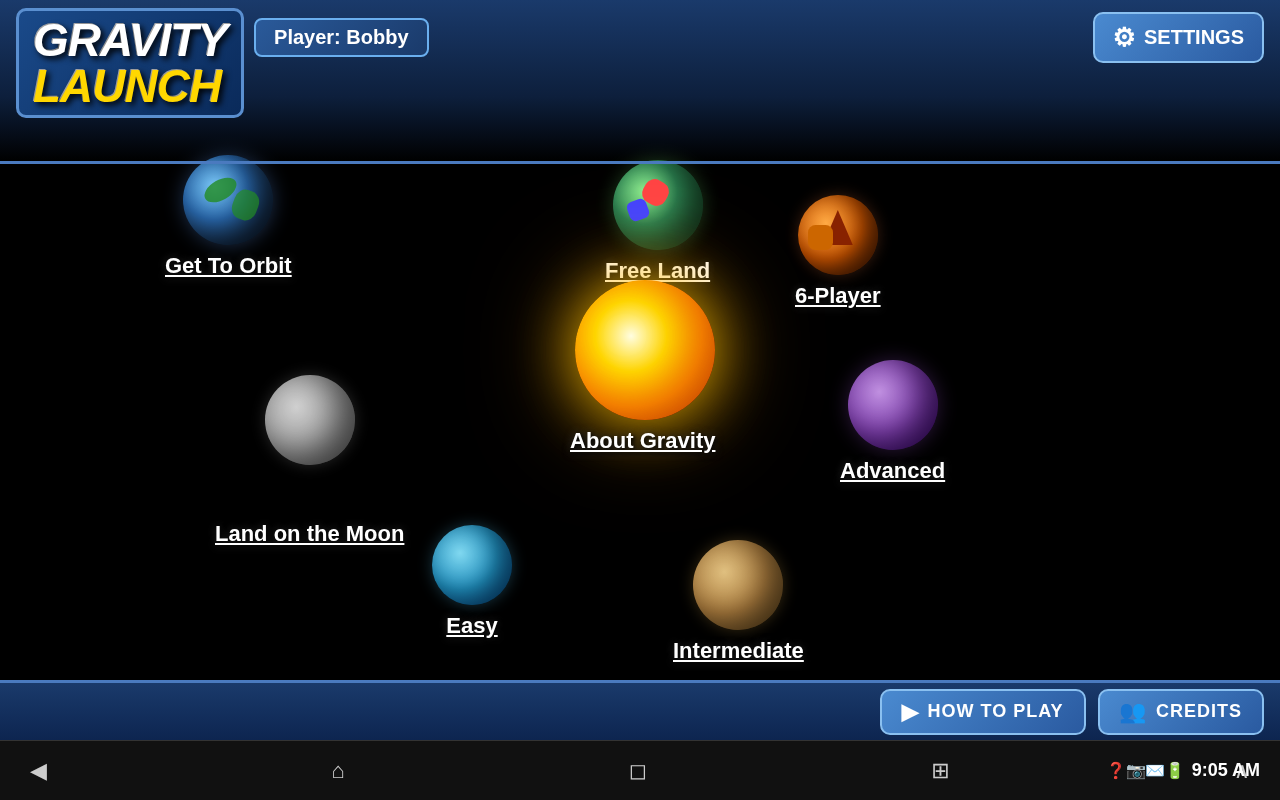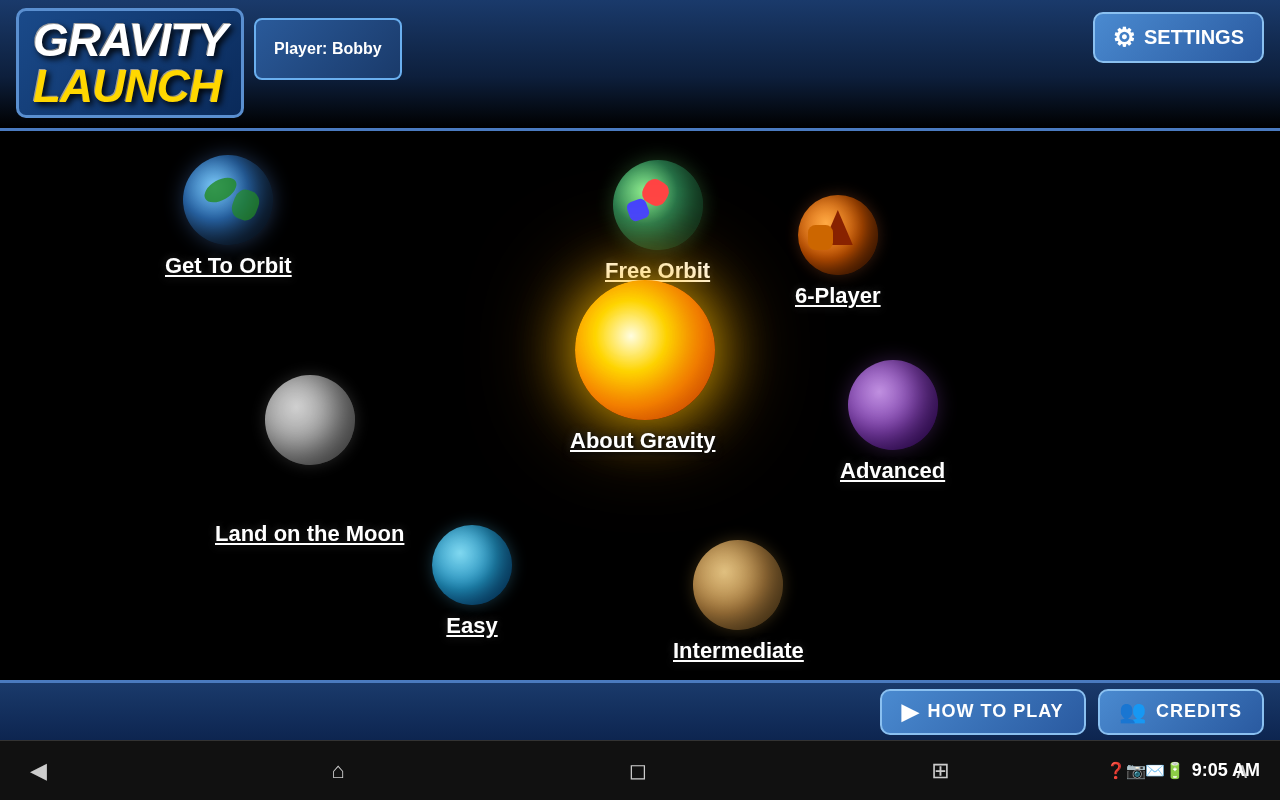--- a/index.html
+++ b/index.html
@@ -9,21 +9,21 @@
       overflow: hidden;
       background: #000;
       font-family: Arial, sans-serif;
       color: white;
     }
 
     
     #top-bar {
       position: absolute;
       top: 0; left: 0; right: 0;
-      height: 131px;
+      height: 164px;
       background: linear-gradient(180deg, #1a3a6b 0%, #0d1f3c 60%, transparent 100%);
       border-bottom: 3px solid #4a7abf;
       display: flex;
       align-items: flex-start;
       justify-content: space-between;
       padding: 8px 16px;
       z-index: 10;
     }
 
     #logo-area {
@@ -51,22 +51,22 @@
     }
 
     #logo-text span {
       color: #ffd700;
     }
 
     #player-badge {
       background: linear-gradient(135deg, #2a5a9a, #1a3a6a);
       border: 2px solid #6aafef;
       border-radius: 8px;
-      padding: 20px 18px;
-      font-size: 16px;
+      padding: 6px 18px;
+      font-size: 20px;
       font-weight: bold;
       margin-top: 10px;
       margin-left: 10px;
       color: white;
     }
 
     #settings-btn {
       display: flex;
       align-items: center;
       background: linear-gradient(135deg, #4a8ad0, #2a5aa0);
@@ -342,21 +342,21 @@
   <div class="planet-label">Get To Orbit</div>
 </div>
 
 <div class="planet-item" id="moon-planet" style="left:215px; top:375px;gap:48px;">
   <div class="planet-sphere"></div>
   <div class="planet-label">Land on the Moon</div>
 </div>
 
 <div class="planet-item" id="freeplay-planet" style="left:605px; top:160px;">
   <div class="planet-sphere"></div>
-  <div class="planet-label">Free Orbit</div>
+  <div class="planet-label">Free Land</div>
 </div>
 
 <div class="planet-item" id="twoplayer-planet" style="left:795px; top:195px;">
   <div class="planet-sphere"></div>
   <div class="planet-label">6-Player</div>
 </div>
 
 <div class="planet-item" id="sun-planet" style="left:570px; top:280px;align-items:flex-end;">
   <div class="planet-sphere"></div>
   <div class="planet-label">About Gravity</div>

